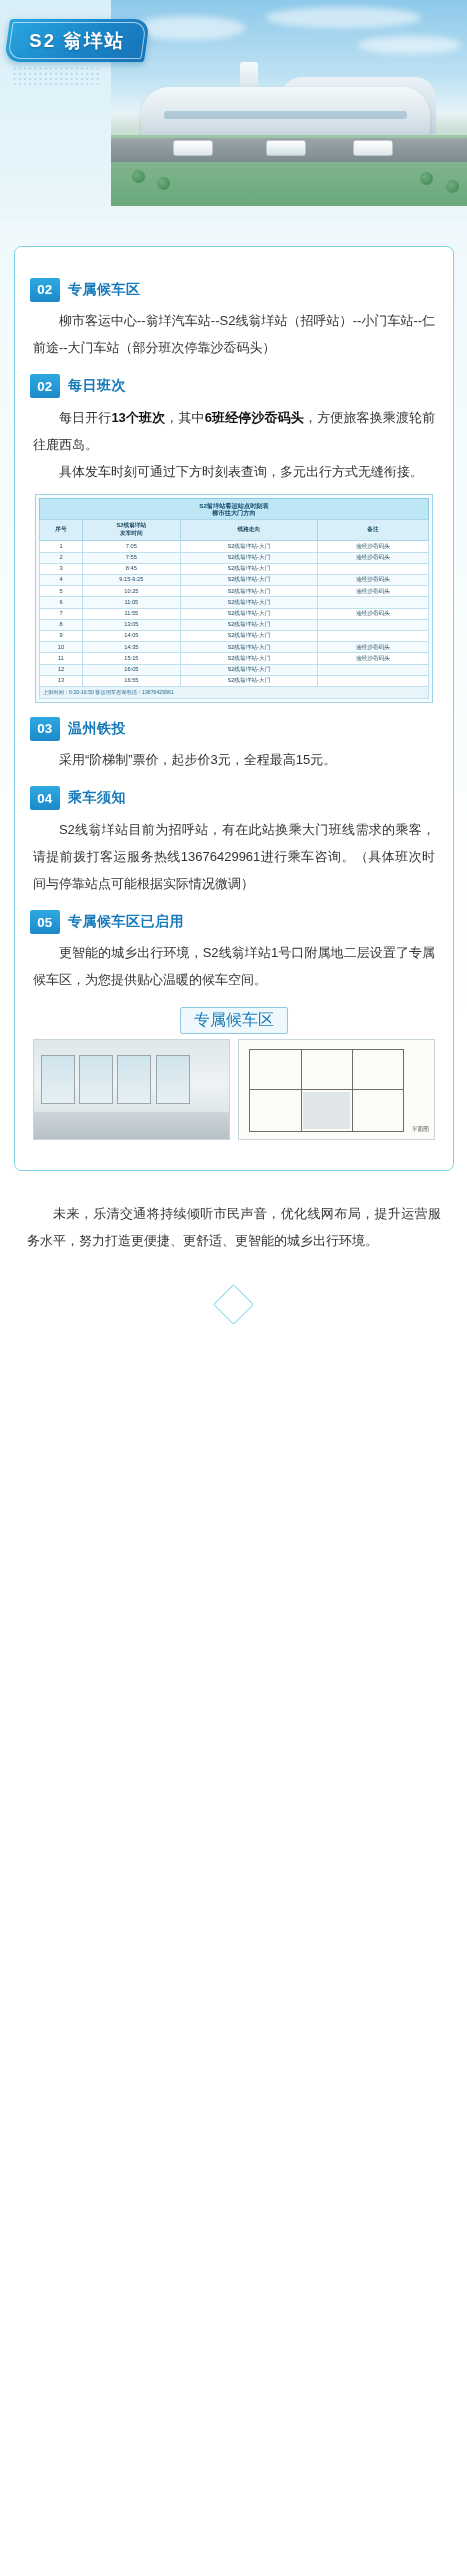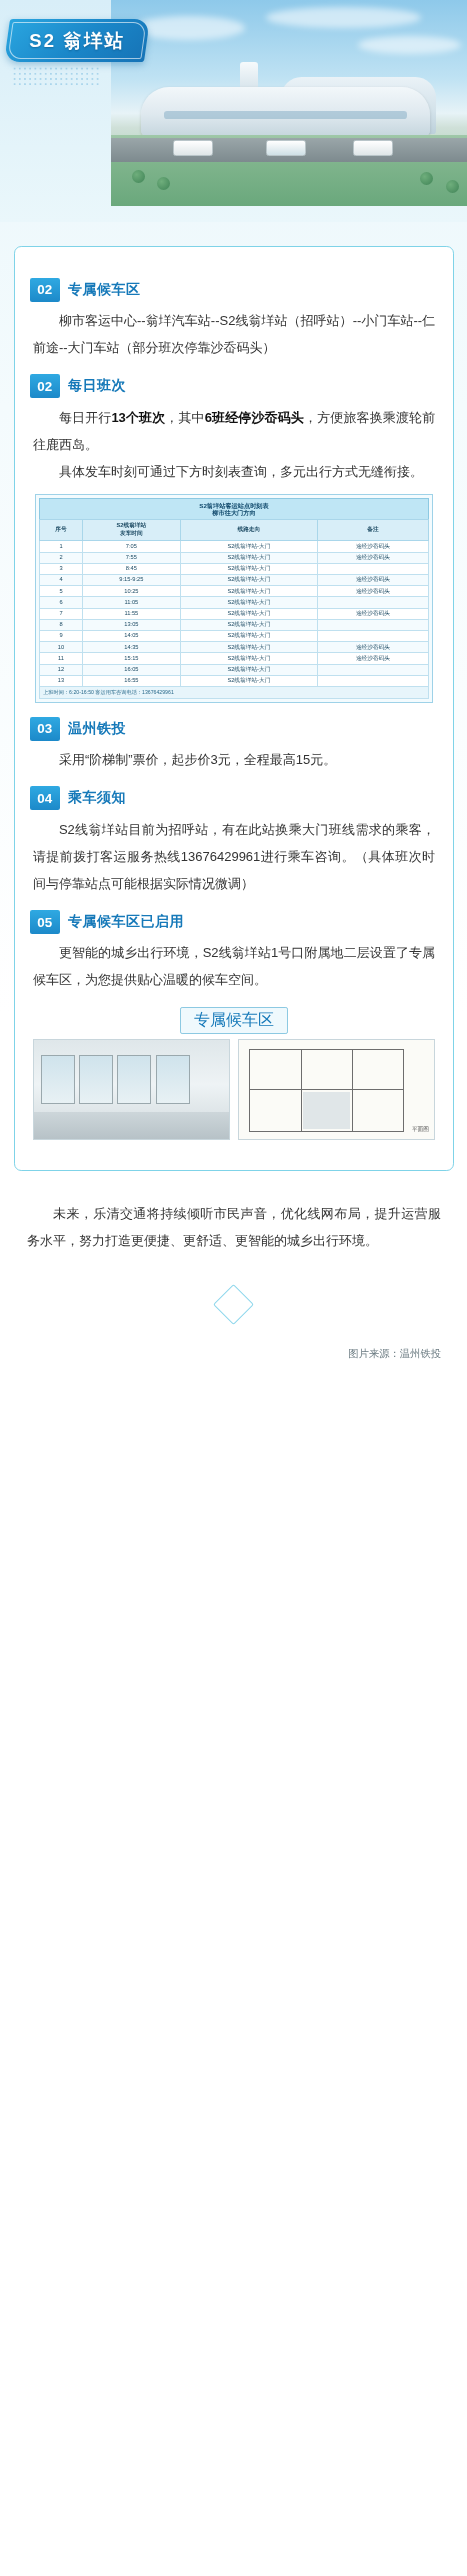--- a/index.html
+++ b/index.html
@@ -471,16 +471,15 @@
       </div>
     </div>
   </div>
 
   <p class="outro">未来，乐清交通将持续倾听市民声音，优化线网布局，提升运营服务水平，努力打造更便捷、更舒适、更智能的城乡出行环境。</p>
 
   <div class="diamond-wrap">
     <div class="diamond"></div>
   </div>
 
-  <div class="source">图片来源：温州铁投</div>
   <div class="footer-space"></div>
 </div>
 
 
 </body></html>

